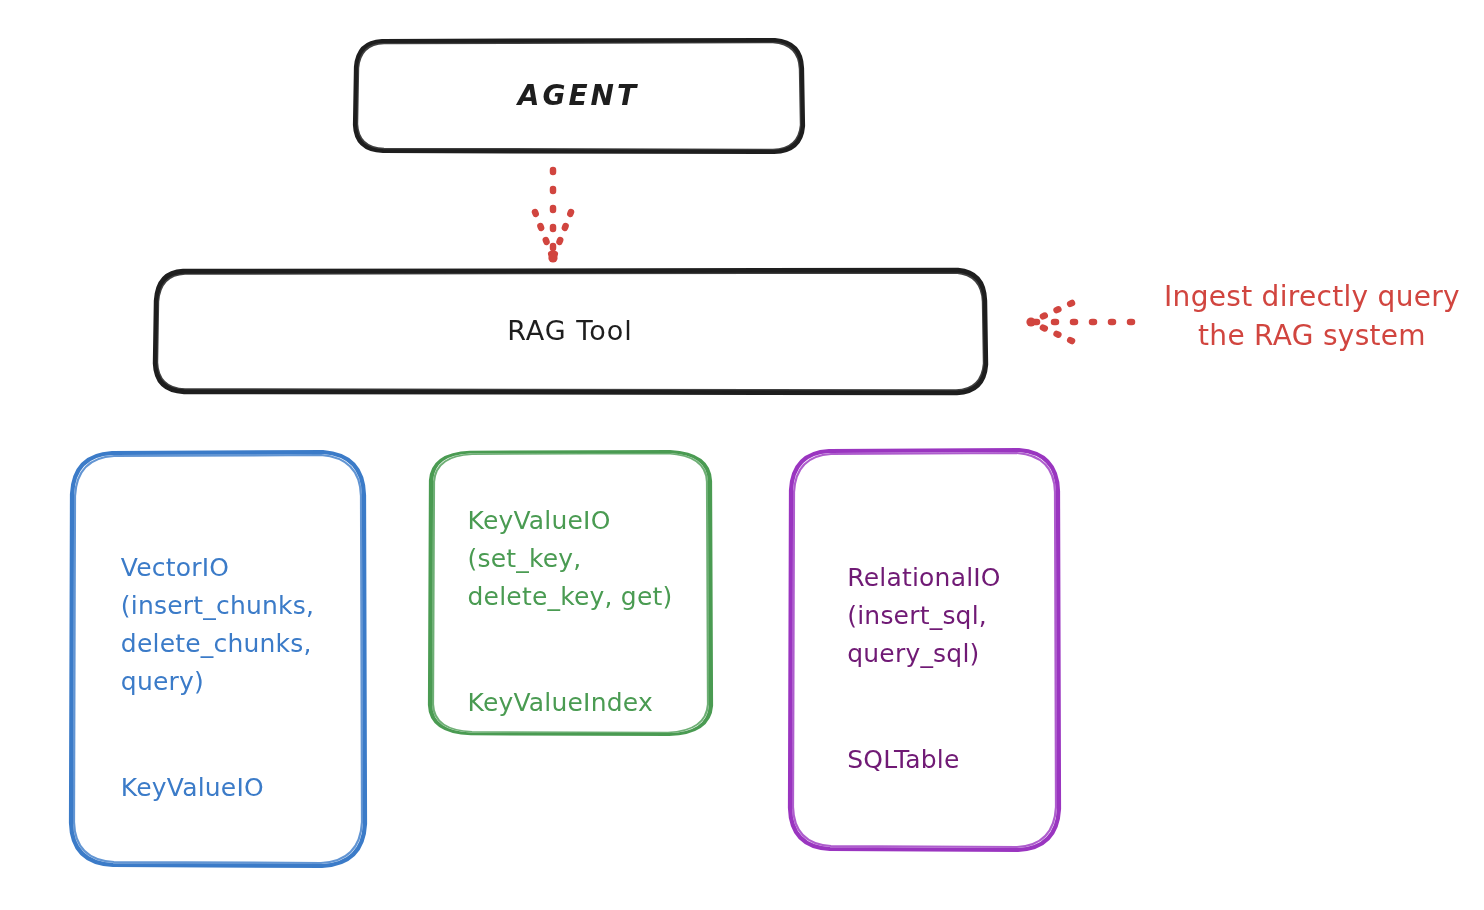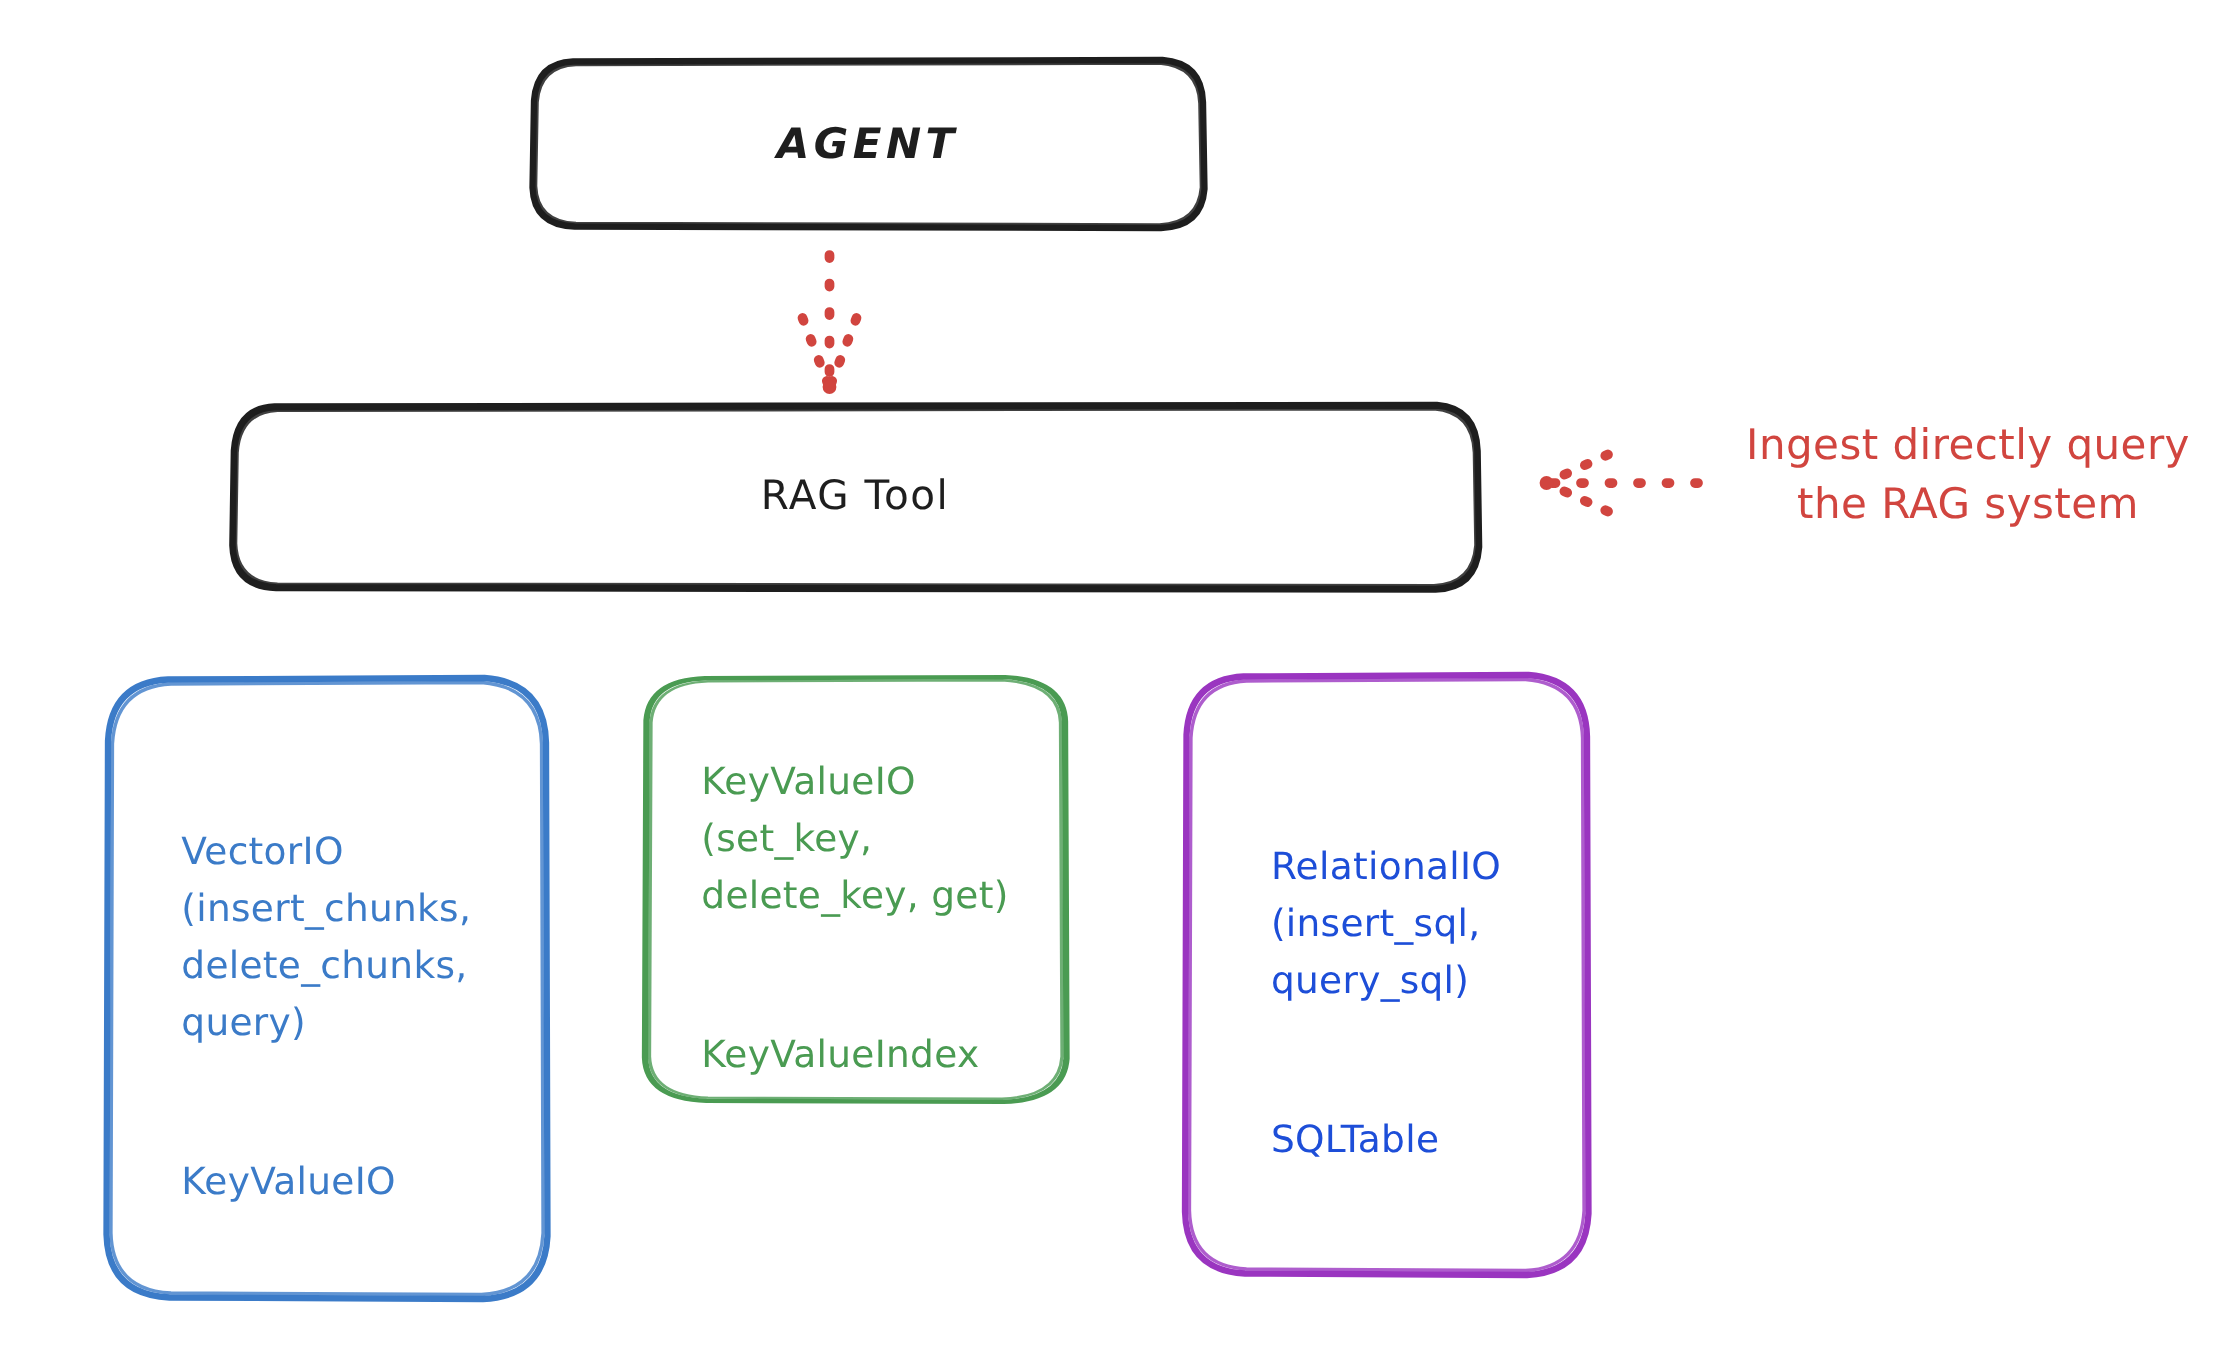--- a/index.html
+++ b/index.html
@@ -106,21 +106,21 @@
     height: 286px;
   }
   #key-value-io-node .node-label { color: #4a9b52; }
 
   #relational-io-node {
     left: 787px;
     top: 448px;
     width: 274px;
     height: 404px;
   }
-  #relational-io-node .node-label { color: #1d4ed8; }
+  #relational-io-node .node-label { color: #701a75; }
 
   .provider .node-label .spacer {
     display: block;
     height: 30px;
   }
 
   
   .arrow-layer {
     position: absolute;
     inset: 0;

